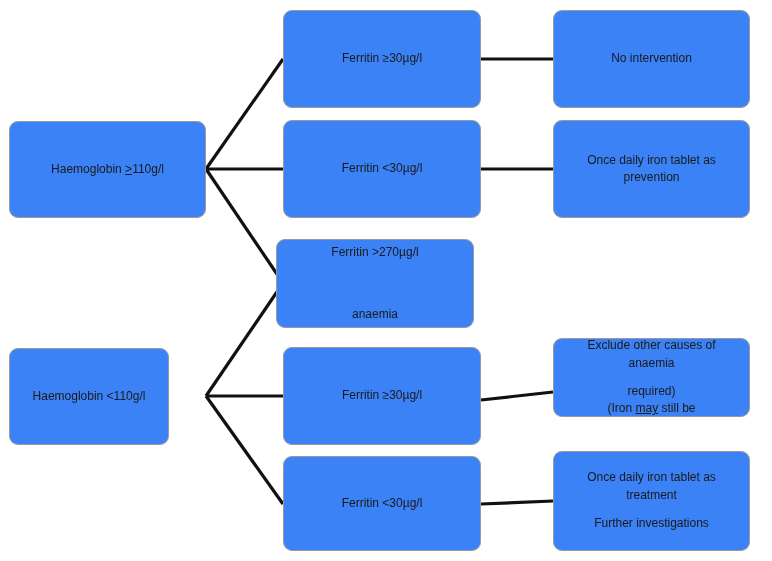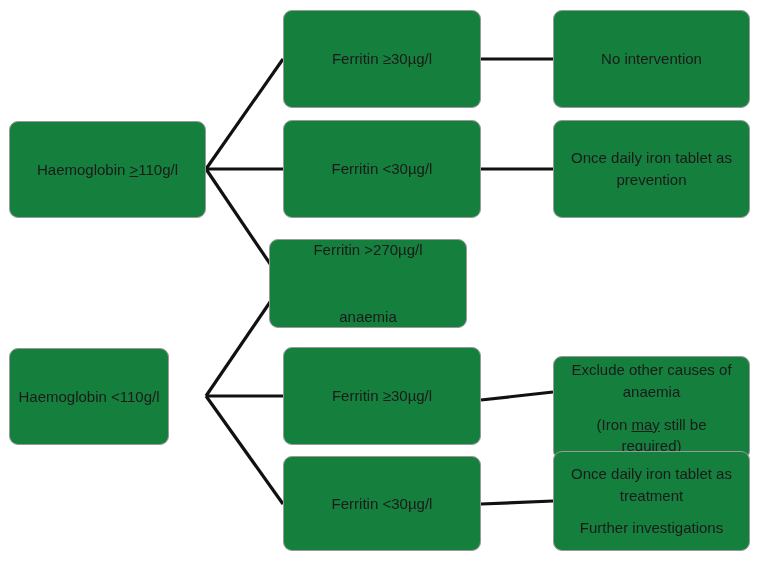--- a/index.html
+++ b/index.html
@@ -19,30 +19,30 @@
     position: absolute;
     left: 0;
     top: 0;
     width: 772px;
     height: 561px;
     pointer-events: none;
   }
   .node {
     position: absolute;
     box-sizing: border-box;
-    background: #15803d;
+    background: #3b82f6;
     border: 1px solid #9a9a9a;
     border-radius: 9px;
     display: flex;
     flex-direction: column;
     align-items: center;
     justify-content: center;
     text-align: center;
     color: #1a1a1a;
-    font-size: 15px;
+    font-size: 12px;
     line-height: 1.45;
     z-index: 2;
   }
   .node .line {
     display: block;
     white-space: nowrap;
   }
   .node .para {
     display: block;
   }
@@ -84,21 +84,21 @@
   </div>
 
   <div class="node" style="left:283px; top:10px; width:198px; height:98px;">
     <span class="line">Ferritin ≥30µg/l</span>
   </div>
 
   <div class="node" style="left:283px; top:120px; width:198px; height:98px;">
     <span class="line">Ferritin &lt;30µg/l</span>
   </div>
 
-  <div class="node" style="left:269px; top:239px; width:198px; height:89px;gap:45px;">
+  <div class="node" style="left:276px; top:239px; width:198px; height:89px;gap:45px;">
     <span class="line">Ferritin &gt;270µg/l</span>
     <span class="line">anaemia</span>
   </div>
 
   <div class="node" style="left:283px; top:347px; width:198px; height:98px;">
     <span class="line">Ferritin ≥30µg/l</span>
   </div>
 
   <div class="node" style="left:283px; top:456px; width:198px; height:95px;">
     <span class="line">Ferritin &lt;30µg/l</span>
@@ -106,28 +106,28 @@
 
   <div class="node" style="left:553px; top:10px; width:197px; height:98px;">
     <span class="line">No intervention</span>
   </div>
 
   <div class="node" style="left:553px; top:120px; width:197px; height:98px;">
     <span class="line">Once daily iron tablet as</span>
     <span class="line">prevention</span>
   </div>
 
-  <div class="node" style="left:553px; top:356px; width:197px; height:104px;">
+  <div class="node" style="left:553px; top:338px; width:197px; height:79px;">
     <span class="para">
       <span class="line">Exclude other causes of</span>
       <span class="line">anaemia</span>
     </span>
     <span class="para">
+      <span class="line">required)</span>
       <span class="line"><span>(Iron </span><u>may</u><span> still be</span></span>
-      <span class="line">required)</span>
     </span>
   </div>
 
   <div class="node" style="left:553px; top:451px; width:197px; height:100px;">
     <span class="para">
       <span class="line">Once daily iron tablet as</span>
       <span class="line">treatment</span>
     </span>
     <span class="para">
       <span class="line">Further investigations</span>

